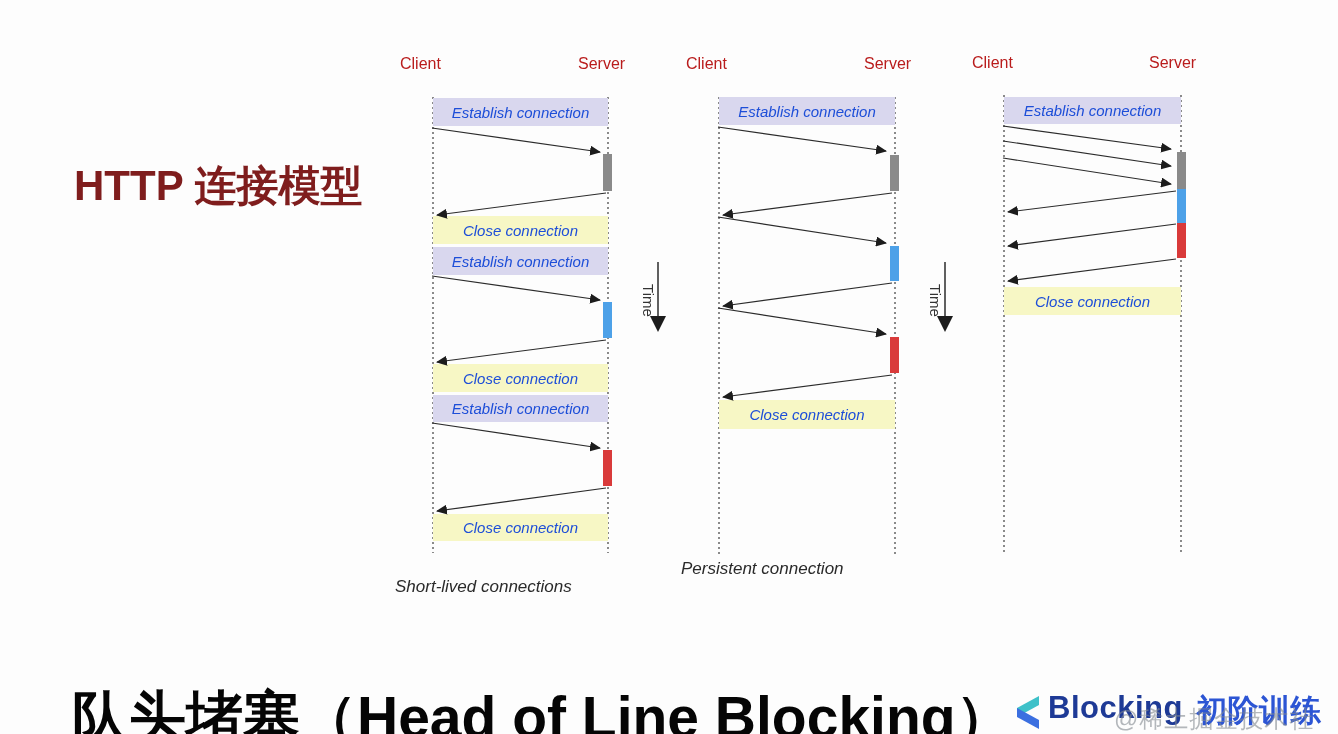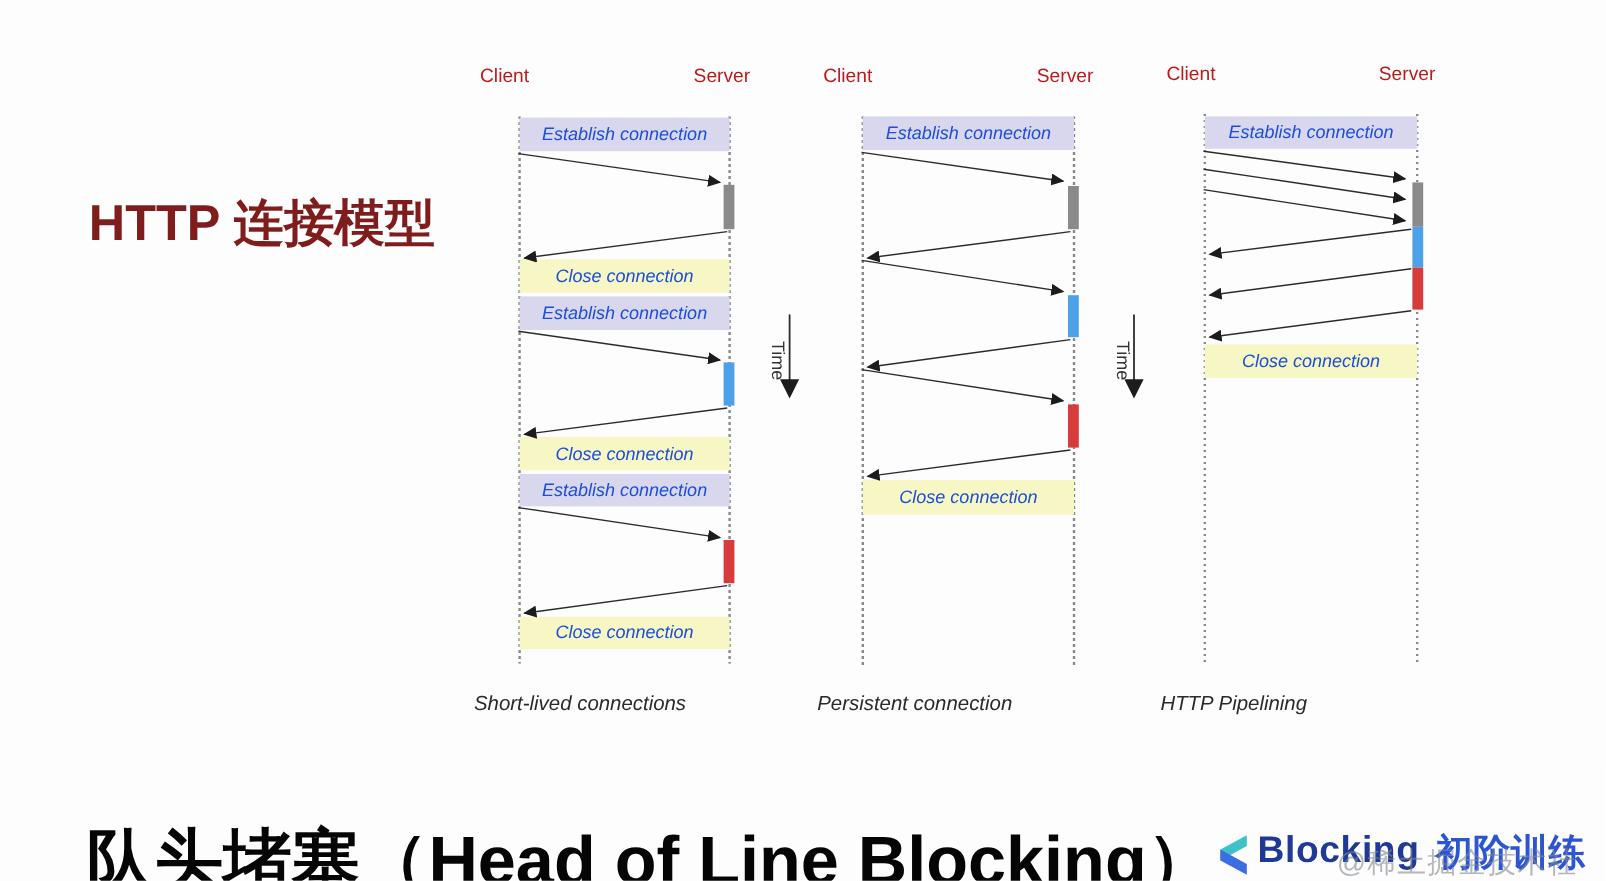--- a/index.html
+++ b/index.html
@@ -68,37 +68,36 @@
   <div class="lifeline" style="left:718px;top:97px;height:458px"></div>
   <div class="lifeline" style="left:894px;top:97px;height:458px"></div>
 
   <div class="band" style="left: 719px; top: 97px; width: 176px; height: 28px; background: rgb(217, 215, 238);">Establish connection</div>
   <div class="band" style="left: 719px; top: 400px; width: 176px; height: 29px; background: rgb(247, 247, 197);">Close connection</div>
 
   <div class="bar" style="left: 890px; top: 155px; height: 36px; background: rgb(138, 138, 138);"></div>
   <div class="bar" style="left: 890px; top: 246px; height: 35px; background: rgb(77, 161, 232);"></div>
   <div class="bar" style="left: 890px; top: 337px; height: 36px; background: rgb(217, 58, 58);"></div>
 
-  <div class="caption" style="left:681px;top:577px;width:250px">Persistent connection</div>
+  <div class="caption" style="left:681px;top:559px;width:250px">Persistent connection</div>
 
   <div class="time-label" style="left:907px;top:292px">Time</div>
 
   <div class="col-label" style="left:972px;top:54px">Client</div>
   <div class="col-label" style="left:1149px;top:54px">Server</div>
   <div class="lifeline" style="left:1003px;top:95px;height:460px"></div>
   <div class="lifeline" style="left:1180px;top:95px;height:460px"></div>
 
   <div class="band" style="left: 1004px; top: 97px; width: 177px; height: 27px; background: rgb(217, 215, 238);">Establish connection</div>
   <div class="band" style="left: 1004px; top: 287px; width: 177px; height: 28px; background: rgb(247, 247, 197);">Close connection</div>
 
   <div class="bar" style="left: 1177px; top: 152px; height: 37px; background: rgb(138, 138, 138);"></div>
   <div class="bar" style="left: 1177px; top: 189px; height: 34px; background: rgb(77, 161, 232);"></div>
   <div class="bar" style="left: 1177px; top: 223px; height: 35px; background: rgb(217, 58, 58);"></div>
 
-  <div class="caption" style="left:967px;top:577px;width:250px">HTTP Pipelining</div>
 
   <svg class="arrows" width="1338" height="734" viewBox="0 0 1338 734">
     <defs>
       <marker id="ah" markerWidth="12" markerHeight="10" refX="10" refY="5" orient="auto" markerUnits="userSpaceOnUse">
         <path d="M0,0 L11,5 L0,10 z" fill="#1c1c1c"></path>
       </marker>
       <marker id="ah2" markerWidth="18" markerHeight="16" refX="14" refY="8" orient="auto" markerUnits="userSpaceOnUse">
         <path d="M0,0 L16,8 L0,16 z" fill="#1c1c1c"></path>
       </marker>
     </defs>

